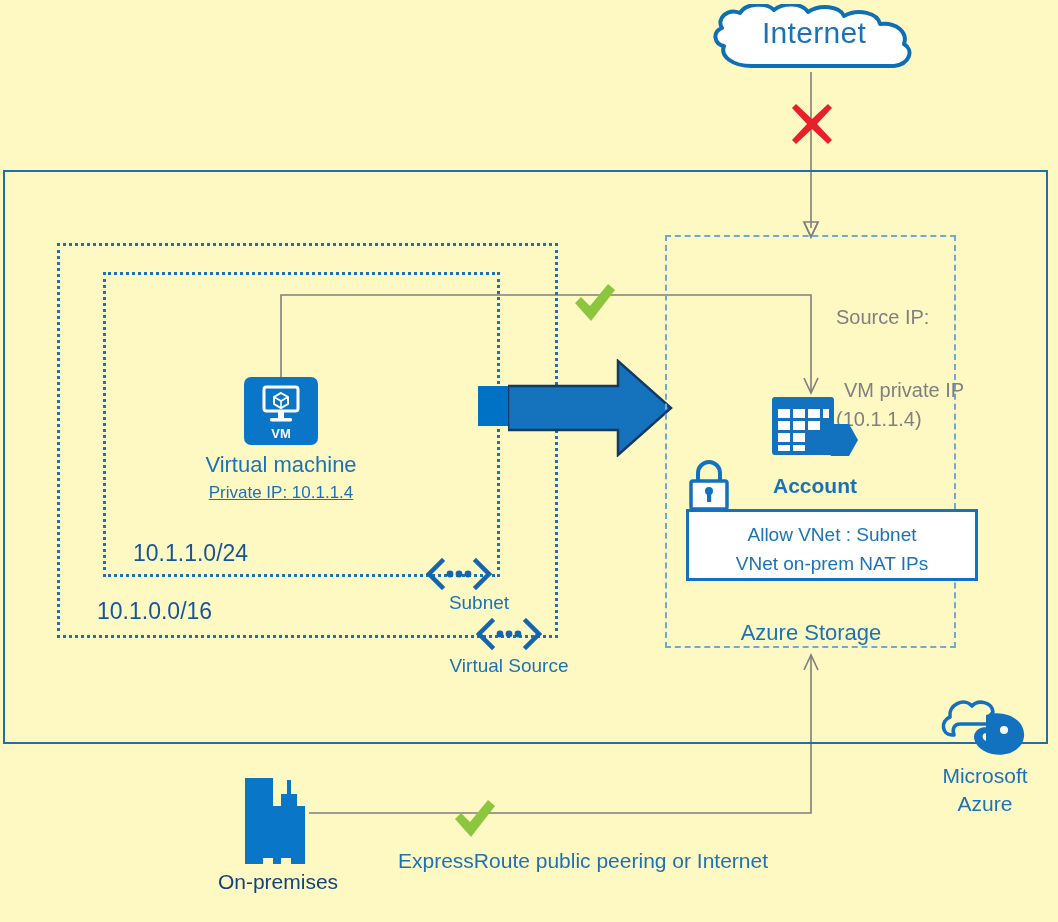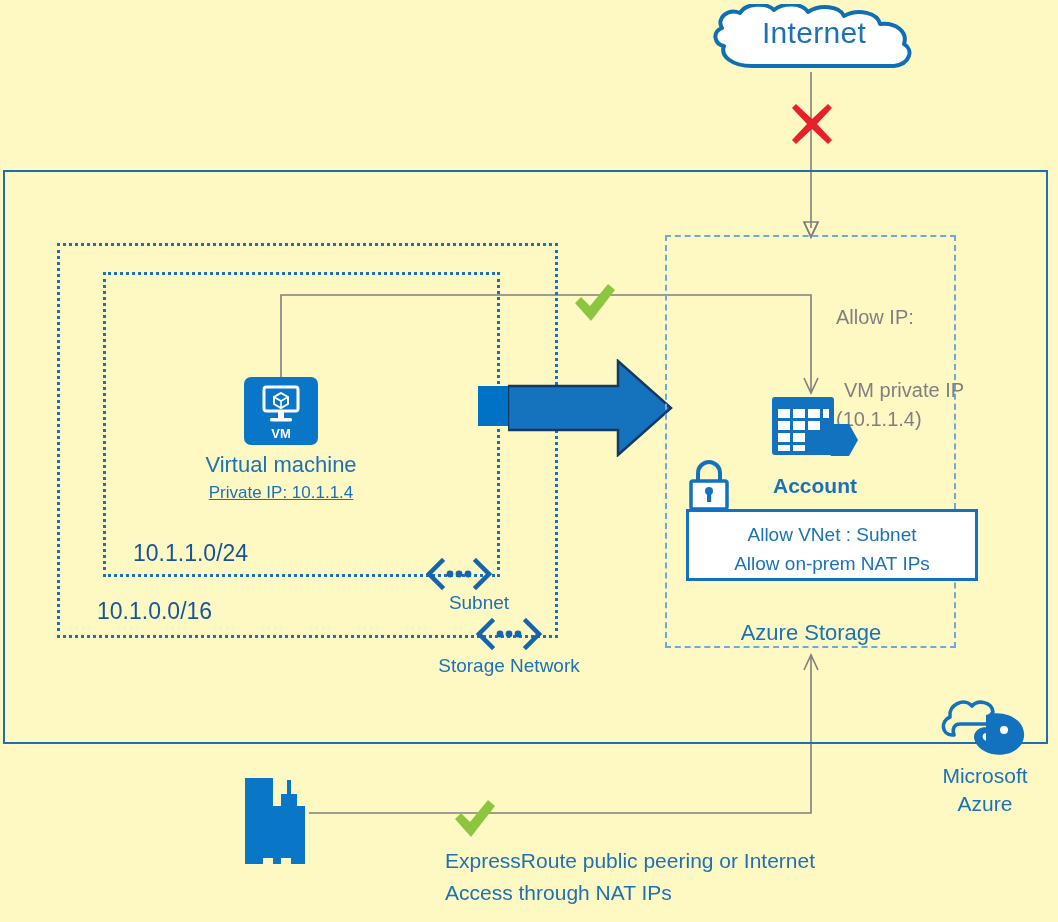--- a/index.html
+++ b/index.html
@@ -131,21 +131,21 @@
   #ms-azure-label {
     left: 900px; top: 762px; width: 170px;
     text-align: center; font-size: 21px; line-height: 28px;
   }
 
   
   #onprem-icon { left: 243px; top: 772px; width: 66px; height: 96px; }
   #onprem-label { left: 190px; top: 870px; width: 176px; text-align: center; font-size: 21px; }
   #expressroute-text {
     left: 398px; top: 845px; width: 460px;
-    font-size: 21px; line-height: 32px; color: #1C72B8; margin-left: 47px;
+    font-size: 21px; line-height: 32px; color: #1C72B8;
   }
 
   
   .check { width: 46px; height: 44px; }
   #check-top { left: 572px; top: 281px; }
   #check-bottom { left: 452px; top: 797px; }
 </style>
 </head>
 <body>
 
@@ -205,31 +205,31 @@
   </svg>
   <div class="abs t-blue" id="subnet-label">Subnet</div>
 
   <svg class="abs" id="vnet-glyph" viewBox="0 0 66 32">
     <path d="M16,3 L3,16 L16,29" fill="none" stroke="#1464AE" stroke-width="4.5" stroke-linecap="square"></path>
     <path d="M50,3 L63,16 L50,29" fill="none" stroke="#1464AE" stroke-width="4.5" stroke-linecap="square"></path>
     <circle cx="24" cy="16" r="3.4" fill="#1464AE"></circle>
     <circle cx="33" cy="16" r="3.4" fill="#1464AE"></circle>
     <circle cx="42" cy="16" r="3.4" fill="#1464AE"></circle>
   </svg>
-  <div class="abs t-blue" id="vnet-label">Storage Network</div>
+  <div class="abs t-blue" id="vnet-label">Virtual Source</div>
 
   <div class="abs" id="se-tail"></div>
   <svg class="abs" id="se-arrow" viewBox="0 0 165 98">
     <path d="M0,27 L110,27 L110,2 L163,49 L110,96 L110,71 L0,71 Z" fill="#1573BE" stroke="#123A63" stroke-width="2.5" stroke-linejoin="miter"></path>
   </svg>
 
   <div class="abs" id="storage-box"></div>
 
   <div class="abs" id="source-ip">
-    <span>Allow IP:</span>
+    <span>Source IP:</span>
     <span class="ind">VM private IP</span>
     <span>(10.1.1.4)</span>
   </div>
 
   <svg class="abs" id="account-icon" viewBox="0 0 90 74">
     <rect x="2" y="2" width="62" height="58" rx="3" fill="#1272BF"></rect>
     <g fill="#ffffff">
       <rect x="8" y="14" width="12" height="9"></rect>
       <rect x="23" y="14" width="12" height="9"></rect>
       <rect x="38" y="14" width="12" height="9"></rect>
@@ -249,21 +249,21 @@
   <svg class="abs" id="lock-icon" viewBox="0 0 42 54">
     <path d="M10,24 L10,15 A11,11 0 0,1 32,15 L32,24" fill="none" stroke="#1272BF" stroke-width="4"></path>
     <rect x="3" y="23" width="36" height="28" rx="2" fill="#ffffff" stroke="#1272BF" stroke-width="3.5"></rect>
     <circle cx="21" cy="33" r="4" fill="#1272BF"></circle>
     <rect x="19" y="34" width="4.2" height="10" fill="#1272BF"></rect>
   </svg>
 
   <div class="abs" id="policy-box">
     <div id="policy-lines">
       <div>Allow VNet : Subnet</div>
-      <div>Allow on-prem NAT IPs</div>
+      <div>VNet on-prem NAT IPs</div>
     </div>
   </div>
 
   <div class="abs t-blue" id="storage-label">Azure Storage</div>
 
   <svg class="abs" id="ms-azure-logo" viewBox="0 0 92 62">
     <path d="M12,38 C2,38 0,24 10,20 C8,8 24,0 32,9 C38,2 52,5 53,15
              C50,18 48,23 48,27 L20,27 C14,27 12,32 14,38 Z" fill="none" stroke="#1272BF" stroke-width="3.6" stroke-linejoin="round"></path>
     <path d="M46,18 C64,12 86,22 84,40 C82,54 66,60 52,57 C40,54 34,46 34,40
              C34,34 40,30 46,30 L62,30 L62,36 L46,36 C42,36 41,42 46,44 Z" fill="#1272BF"></path>
@@ -273,24 +273,24 @@
   <div class="abs t-blue" id="ms-azure-label">
     <div>Microsoft</div>
     <div>Azure</div>
   </div>
 
   <svg class="abs" id="onprem-icon" viewBox="0 0 66 96">
     <path d="M2,6 L30,6 L30,34 L38,34 L38,22 L44,22 L44,8 L48,8 L48,22 L54,22
              L54,34 L62,34 L62,92 L48,92 L48,86 L38,86 L38,92 L30,92 L30,86
              L20,86 L20,92 L2,92 Z" fill="#0A76C8"></path>
   </svg>
+  <div class="abs t-navy" id="onprem-label">On-premises</div>
 
   <div class="abs" id="expressroute-text">
     <div>ExpressRoute public peering or Internet</div>
-    <div>Access through NAT IPs</div>
   </div>
 
   <svg class="abs check" id="check-top" viewBox="0 0 46 44">
     <path d="M3,22 L9,16 L18,25 L36,3 L43,9 L19,40 Z" fill="#8CC63E"></path>
   </svg>
   <svg class="abs check" id="check-bottom" viewBox="0 0 46 44">
     <path d="M3,22 L9,16 L18,25 L36,3 L43,9 L19,40 Z" fill="#8CC63E"></path>
   </svg>
 
 </div>

